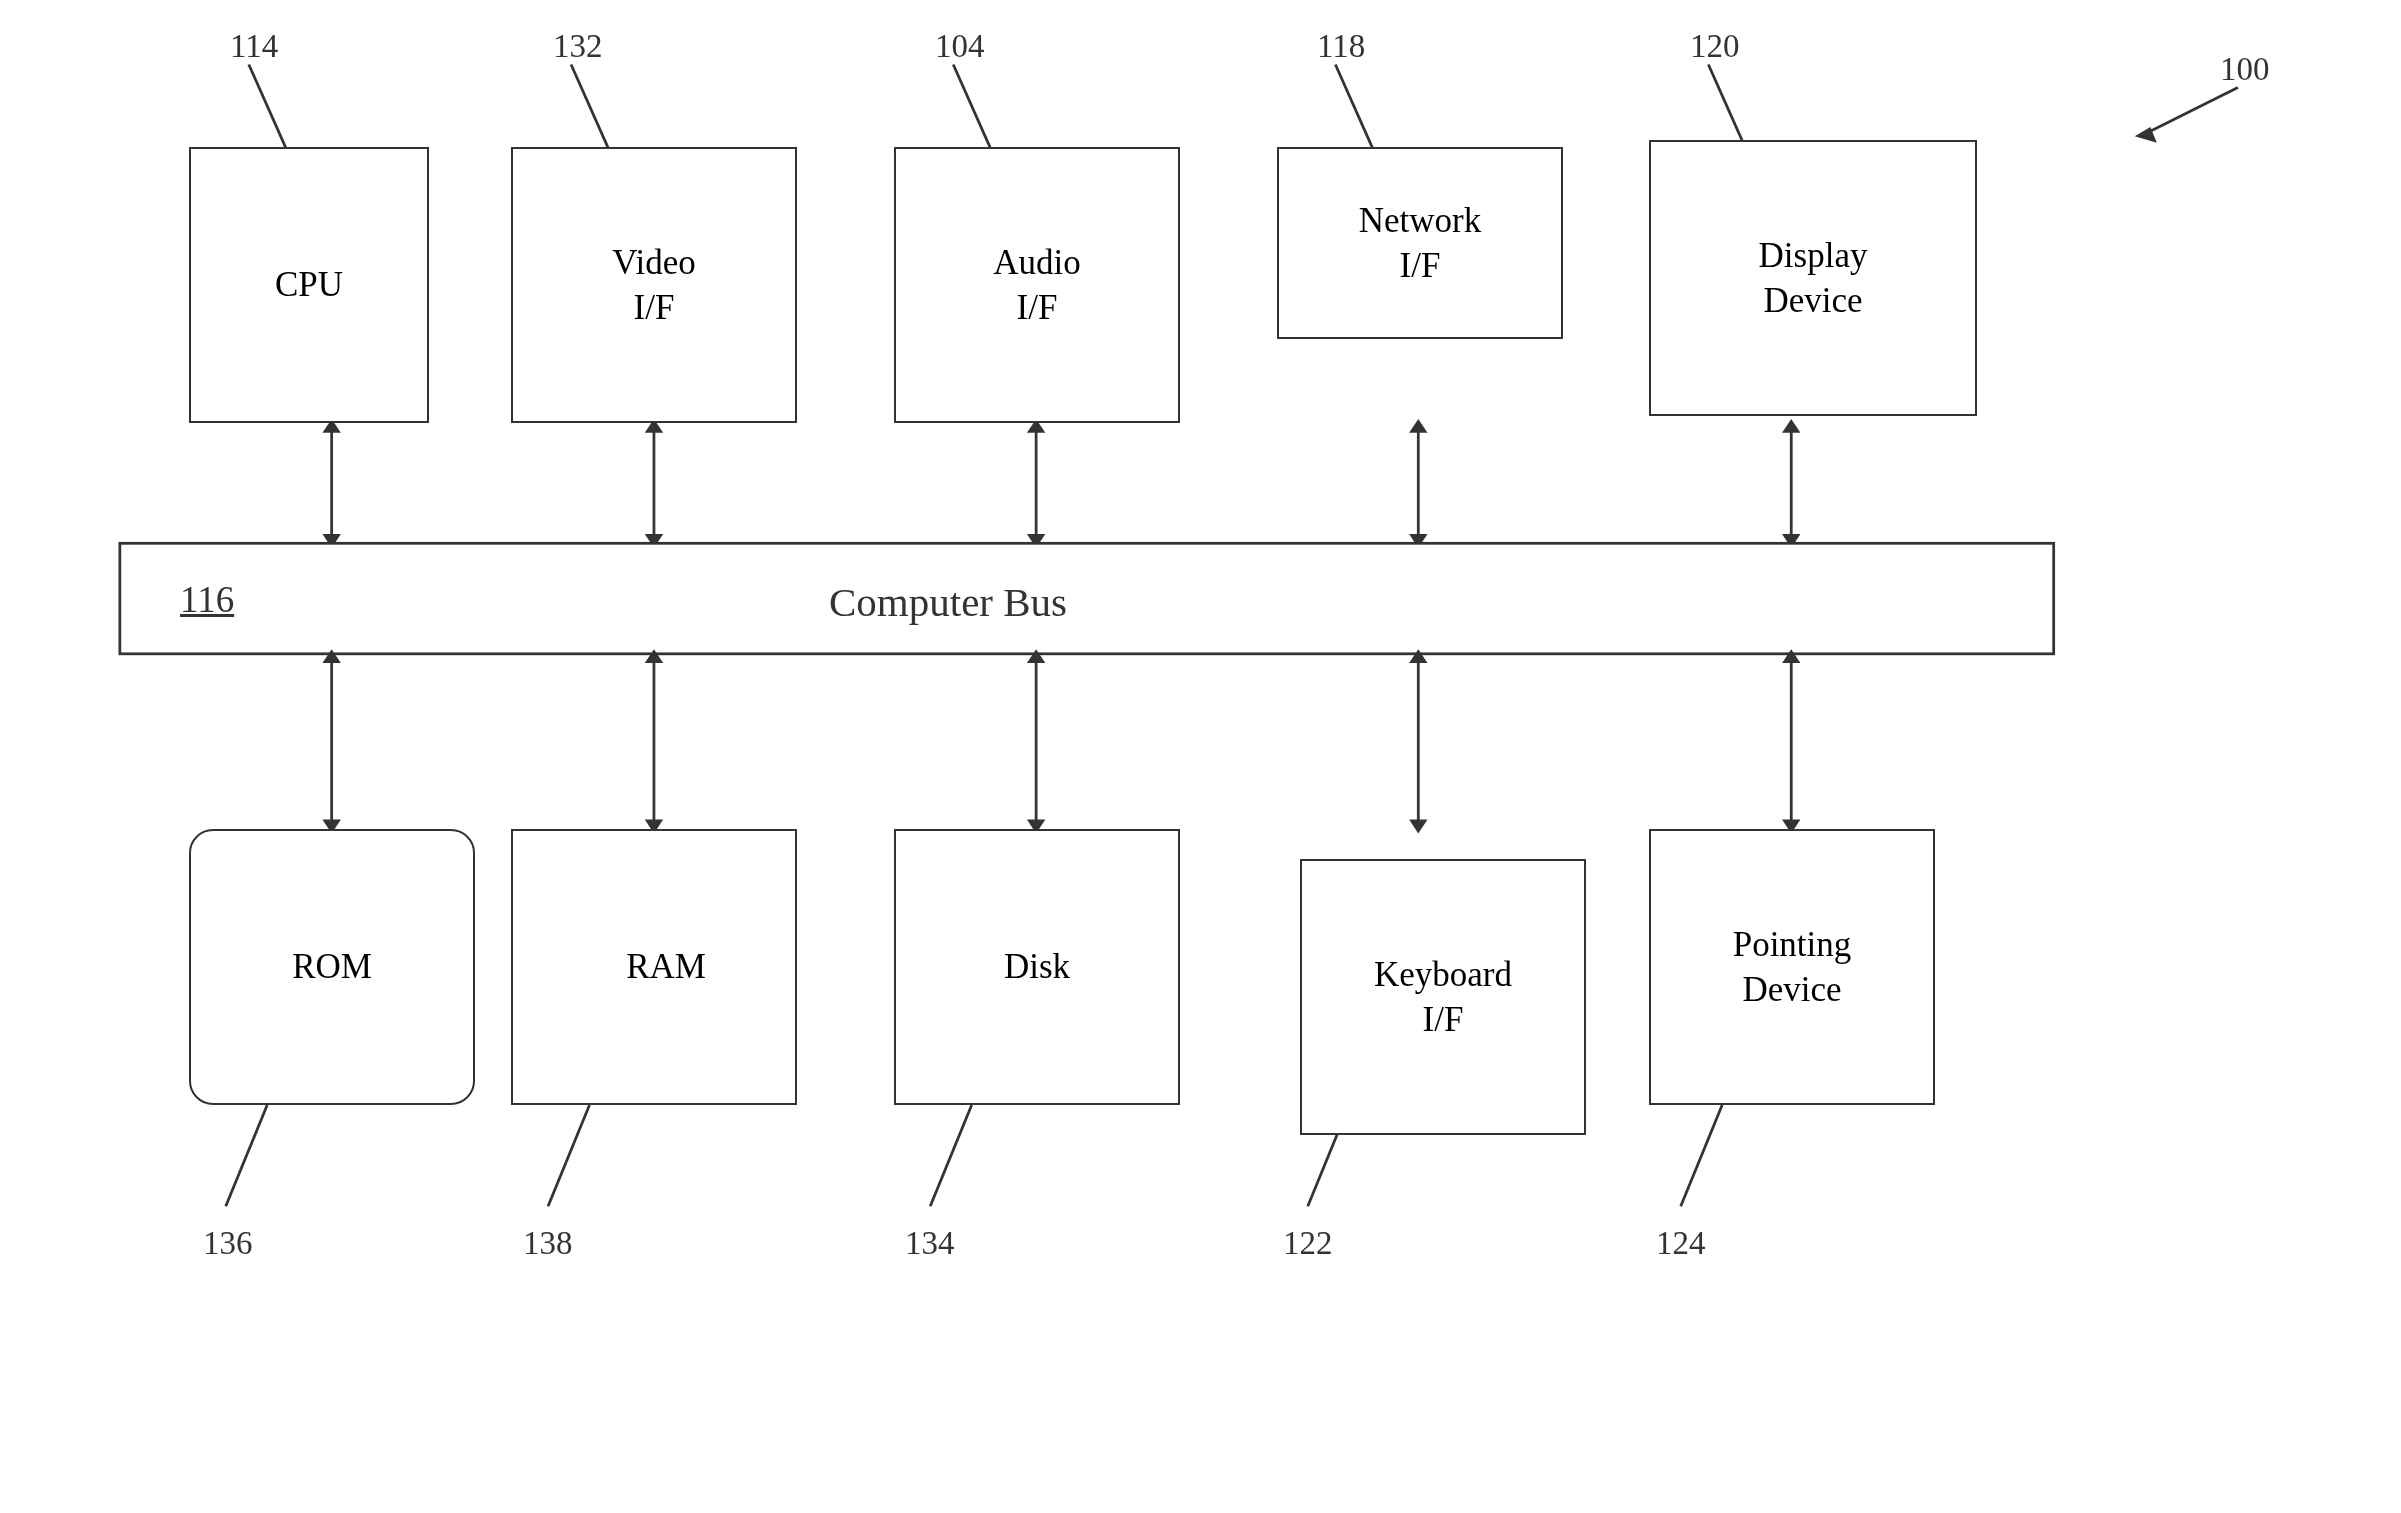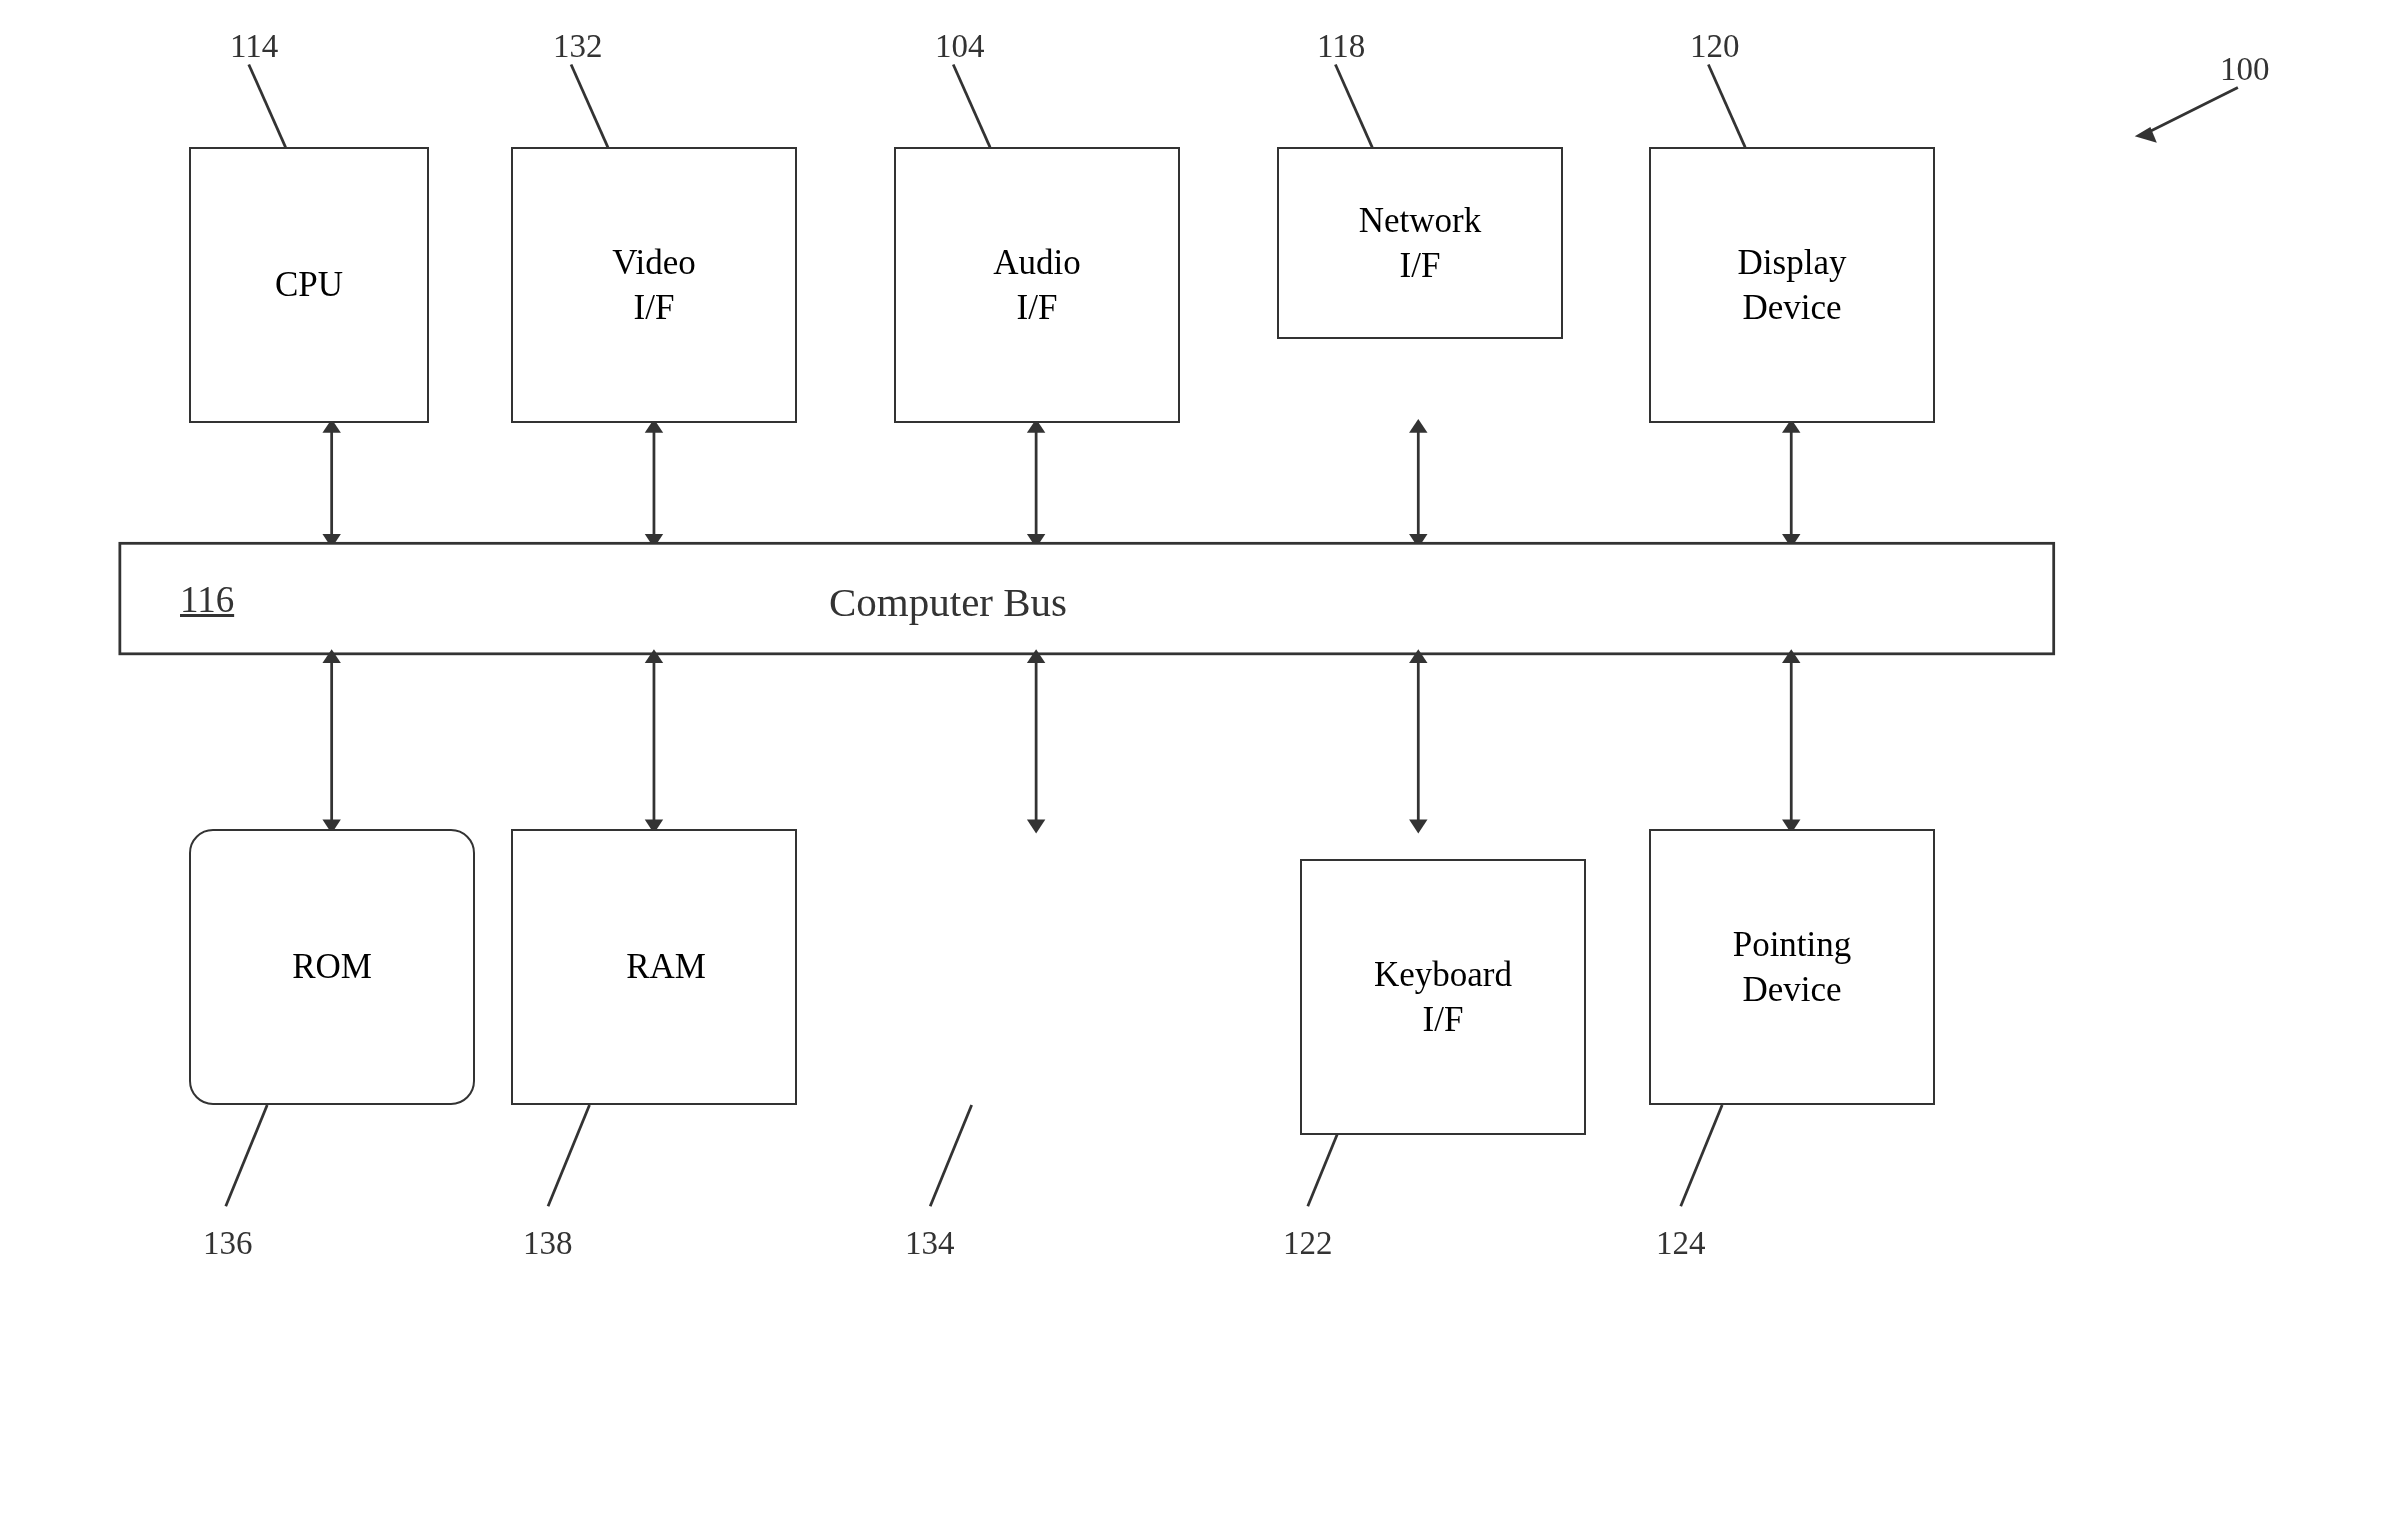--- a/index.html
+++ b/index.html
@@ -143,27 +143,28 @@
   <span class="ref-label" style="left:935px; top:28px;">104</span>
   <span class="ref-label" style="left:1317px; top:28px;">118</span>
   <span class="ref-label" style="left:1690px; top:28px;">120</span>
 
   <span class="ref-label" style="left:2220px; top:51px;">100</span>
 
   <div class="component-box" style="left:189px; top:147px; width:240px; height:276px;">CPU</div>
   <div class="component-box" style="left:511px; top:147px; width:286px; height:276px;">Video<br>I/F</div>
   <div class="component-box" style="left:894px; top:147px; width:286px; height:276px;">Audio<br>I/F</div>
   <div class="component-box" style="left:1277px; top:147px; width:286px; height:192px;">Network<br>I/F</div>
-  <div class="component-box" style="left:1649px; top:147px; width:286px; height:276px;">Display<br>Device</div>
+  <div class="component-box" style="left:1649px; top:140px; width:328px; height:276px;">Display<br>Device</div>
 
   <span class="ref-label underline" style="left:180px; top:578px; font-size:37px;">116</span>
   <span class="ref-label" style="left:829px; top:578px; font-size:41px;">Computer Bus</span>
 
   <div class="component-box" style="left:189px; top:829px; width:286px; height:276px;border-radius:24px;">ROM</div>
   <div class="component-box" style="left:511px; top:829px; width:286px; height:276px;padding-left:24px;">RAM</div>
+  <div class="component-box" style="left:894px; top:829px; width:286px; height:276px;">Disk</div>
   <div class="component-box" style="left:1300px; top:829px; width:286px; height:276px;margin-top:30px;">Keyboard<br>I/F</div>
   <div class="component-box" style="left:1649px; top:829px; width:286px; height:276px;">Pointing<br>Device</div>
 
   <span class="ref-label" style="left:203px; top:1225px;">136</span>
   <span class="ref-label" style="left:523px; top:1225px;">138</span>
   <span class="ref-label" style="left:905px; top:1225px;">134</span>
   <span class="ref-label" style="left:1283px; top:1225px;">122</span>
   <span class="ref-label" style="left:1656px; top:1225px;">124</span>
 
 </div>

